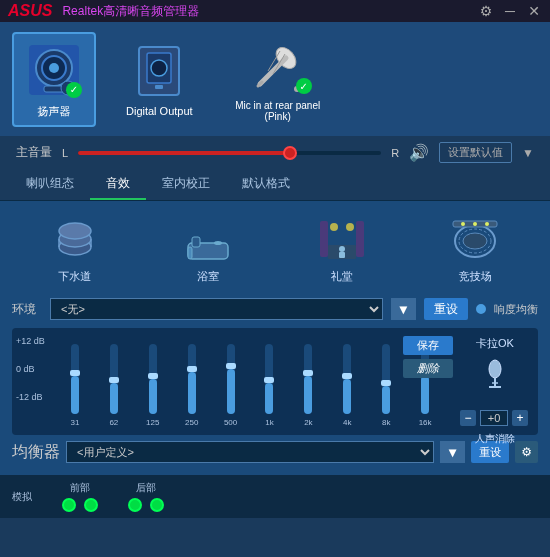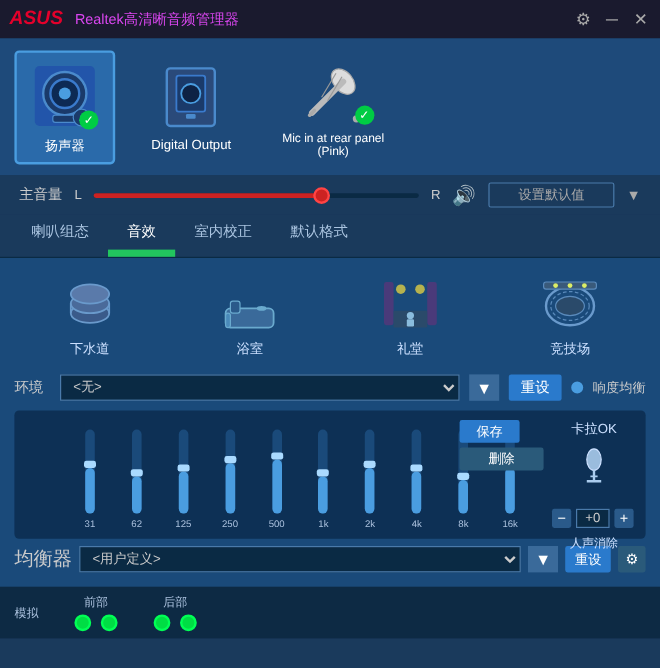--- a/index.html
+++ b/index.html
@@ -8,21 +8,21 @@
       height: 557px;
       overflow: hidden;
       font-family: 'Microsoft YaHei', Arial, sans-serif;
       font-size: 12px;
       background: #1a3a5c;
     }
 
     
     .title-bar {
       background: #1a1a2e;
-      height: 32px;
+      height: 22px;
       display: flex;
       align-items: center;
       padding: 0 8px;
       color: #ccc;
     }
     .title-bar-logo {
       color: #e4002b;
       font-weight: bold;
       font-size: 16px;
       margin-right: 10px;
@@ -135,21 +135,21 @@
       border: 2px solid #ff4444;
     }
     .volume-icon {
       color: #aaa;
       font-size: 16px;
     }
     .default-btn {
       background: #1a3a5c;
       border: 1px solid #4a7aaa;
       color: #aaa;
-      padding: 2px 24px;
+      padding: 2px 8px;
       font-size: 11px;
       cursor: pointer;
       border-radius: 2px;
     }
 
     
     .tabs-bar {
       background: #1a3a5c;
       display: flex;
       border-bottom: 1px solid #0a2a44;
@@ -157,21 +157,21 @@
     }
     .tab {
       padding: 6px 16px;
       color: #aac4e0;
       font-size: 12px;
       cursor: pointer;
       border-bottom: 2px solid transparent;
     }
     .tab.active {
       color: #fff;
-      border-bottom: 6px solid #22c55e;
+      border-bottom: 2px solid #22c55e;
     }
 
     
     .main-content {
       background: #1a4a7a;
       padding: 12px;
     }
 
     
     .effects-row {
@@ -380,21 +380,22 @@
       width: 50px;
     }
     .del-btn {
       background: #2a5a7a;
       border: none;
       color: #fff;
       padding: 2px 10px;
       font-size: 11px;
       cursor: pointer;
       border-radius: 2px;
-      width: 70px;
+      width: 50px;
+      font-style: italic;
     }
 
     
     .preset-row {
       display: flex;
       align-items: center;
       gap: 6px;
       margin-top: 6px;
     }
     .preset-label {
@@ -631,20 +632,25 @@
       </select>
     </div>
     <button class="env-select-arrow">▼</button>
     <button class="reset-btn">重设</button>
     <span class="radio-dot"></span>
     <span class="balance-label">响度均衡</span>
   </div>
 
   <div class="eq-area" style="position:relative;">
 
+    <div class="eq-labels-left">
+      <span>+12 dB</span>
+      <span>0 dB</span>
+      <span>-12 dB</span>
+    </div>
 
     <div style="margin-left:38px;margin-right:88px;">
       <div style="display:flex;gap:5px;height:80px;align-items:flex-end;padding-bottom:2px;">
 
         <div class="eq-slider-col">
           <div class="eq-slider-track">
             <div class="eq-slider-fill" style="height:55%;"></div>
             <div class="eq-slider-thumb" style="bottom:55%;"></div>
           </div>
         </div>

